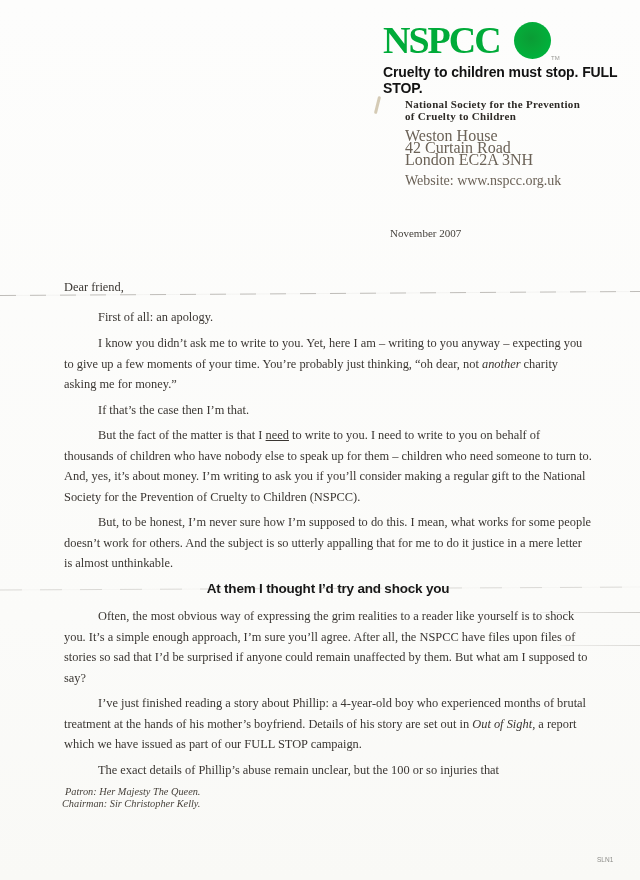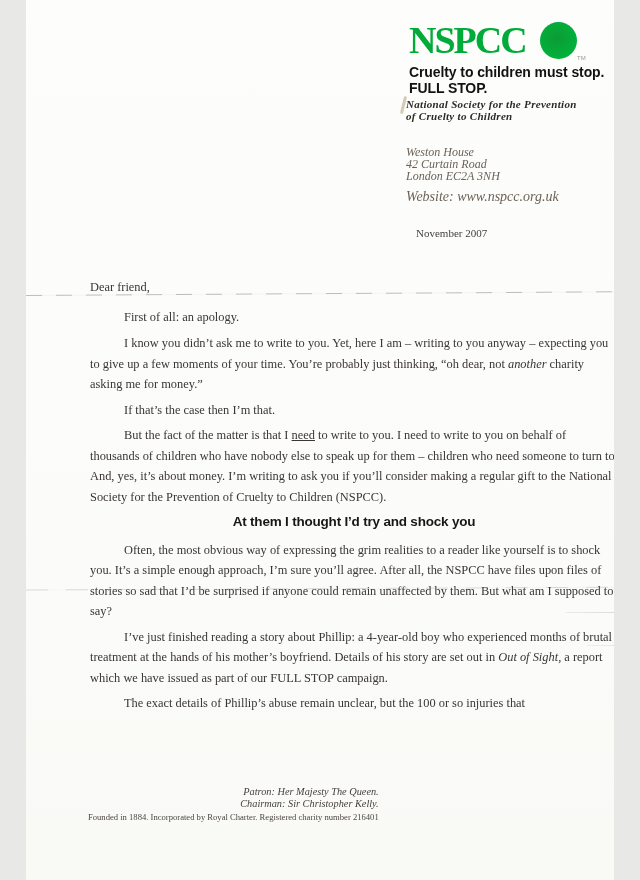--- a/index.html
+++ b/index.html
@@ -1,17 +1,17 @@
 <!DOCTYPE html>
 <html><head>
 <meta charset="utf-8">
 <style>
   html,body{margin:0;padding:0;background:#e8e8e6;}
   .page{
-    position:relative;width:588px;height:880px;margin:0 auto;
+    position:relative;width:640px;height:880px;margin:0 auto;
     background:linear-gradient(180deg,#fdfdfc 0%,#fbfbf9 70%,#f9f9f6 100%);
     overflow:hidden;color:#3a3632;
     font-family:"Liberation Serif", serif;
   }
   
   .logo-block{position:absolute;left:383px;top:20px;}
   .logo-row{display:flex;align-items:flex-start;}
   .logo-text{
     font-family:"Liberation Serif", serif;font-weight:700;
     font-size:38px;line-height:40px;letter-spacing:-2px;
@@ -22,25 +22,25 @@
     background:radial-gradient(circle at 46% 44%, #0a9c35 0%, #07a738 38%, #00b13c 70%, #09b23e 100%);
   }
   .logo-tm{
     position:absolute;right:-9px;bottom:-2px;
     font-family:"Liberation Sans", sans-serif;font-size:6px;color:#9a9a96;
   }
   .tagline{
     margin-top:4px;font-family:"Liberation Sans", sans-serif;
     font-weight:700;font-size:14px;letter-spacing:-0.1px;color:#121212;
   }
-  .org-block{position:absolute;left:380px;top:99px;font-style:italic;}
+  .org-block{position:absolute;left:405px;top:99px;}
   .org-name{
     font-weight:700;font-size:11px;line-height:11.5px;color:#2d2a26;letter-spacing:0.3px;
   }
-  .addr{margin-top:24px;font-size:12px;line-height:12px;color:#6b6257;}
+  .addr{margin-top:8px;font-size:16px;line-height:12px;color:#6b6257;}
   .website{margin-top:7px;font-size:14px;color:#6b6257;}
   .date-line{position:absolute;left:390px;top:227px;font-size:11px;color:#433f3a;}
   
   .letter-body{
     position:absolute;left:64px;top:277px;width:528px;
     font-size:12.4px;line-height:20.5px;color:#3a3632;
   }
   .letter-body p{margin:0 0 5px 0;text-indent:34px;}
   .salutation{text-indent:0 !important;margin-bottom:9px !important;}
   .p1{margin-bottom:6px !important;}
@@ -117,34 +117,34 @@
     <p class="salutation">Dear friend,</p>
 
     <p class="p1">First of all: an apology.</p>
 
     <p><span>I know you didn’t ask me to write to you. Yet, here I am – writing to you anyway – expecting you to give up a few moments of your time. You’re probably just thinking, “oh dear, not </span><span class="em">another</span><span> charity asking me for money.”</span></p>
 
     <p>If that’s the case then I’m that.</p>
 
     <p><span>But the fact of the matter is that I </span><span class="und">need</span><span> to write to you. I need to write to you on behalf of thousands of children who have nobody else to speak up for them – children who need someone to turn to. And, yes, it’s about money. I’m writing to ask you if you’ll consider making a regular gift to the National Society for the Prevention of Cruelty to Children (NSPCC).</span></p>
 
+    <p>But, to be honest, I’m never sure how I’m supposed to do this. I mean, what works for some people doesn’t work for others. And the subject is so utterly appalling that for me to do it justice in a mere letter is almost unthinkable.</p>
 
     <h2 class="sec-heading">At them I thought I’d try and shock you</h2>
 
     <p>Often, the most obvious way of expressing the grim realities to a reader like yourself is to shock you. It’s a simple enough approach, I’m sure you’ll agree. After all, the NSPCC have files upon files of stories so sad that I’d be surprised if anyone could remain unaffected by them. But what am I supposed to say?</p>
 
     <p><span>I’ve just finished reading a story about Phillip: a 4-year-old boy who experienced months of brutal treatment at the hands of his mother’s boyfriend. Details of his story are set out in </span><span class="em">Out of Sight</span><span>, a report which we have issued as part of our FULL STOP campaign.</span></p>
 
     <p>The exact details of Phillip’s abuse remain unclear, but the 100 or so injuries that</p>
   </div>
 
   <div class="footer-block">
     <div class="footer-line">Patron: Her Majesty The Queen.</div>
     <div class="footer-line">Chairman: Sir Christopher Kelly.</div>
-    <div class="footer-line footer-founded">Founded in 1884. Incorporated by Royal Charter. Registered charity number 216401</div>
   </div>
 
   <div class="print-mark">SLN1</div>
 
   <div class="crease crease-1"></div>
   <div class="crease crease-2"></div>
   <div class="crease crease-3"></div>
   <div class="crease crease-4"></div>
 
 </div>

